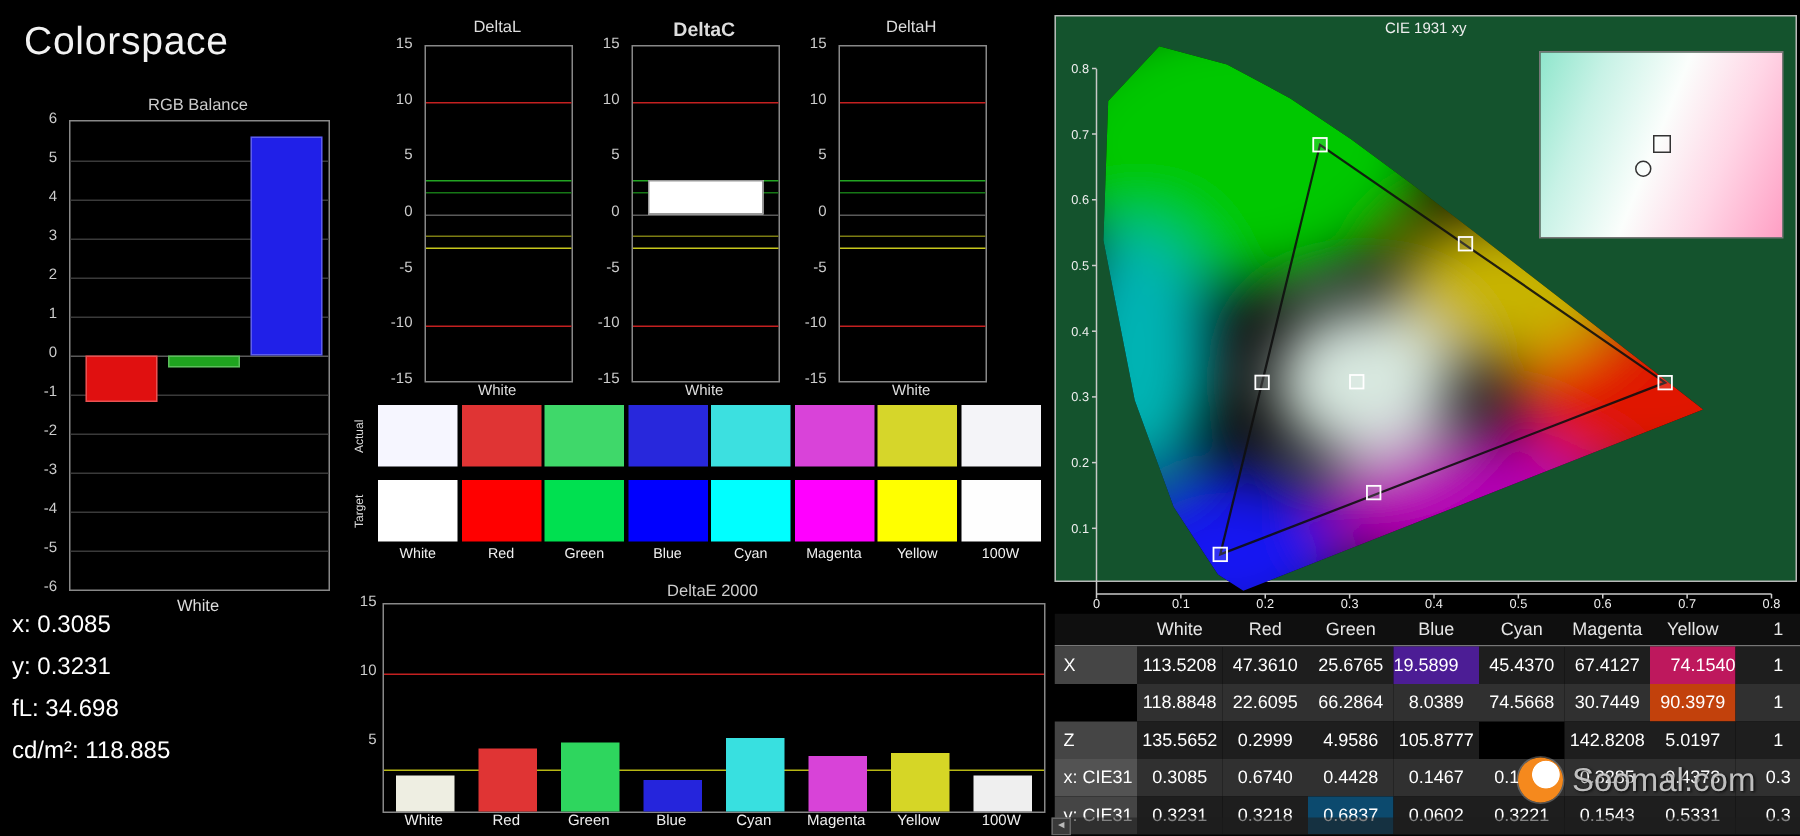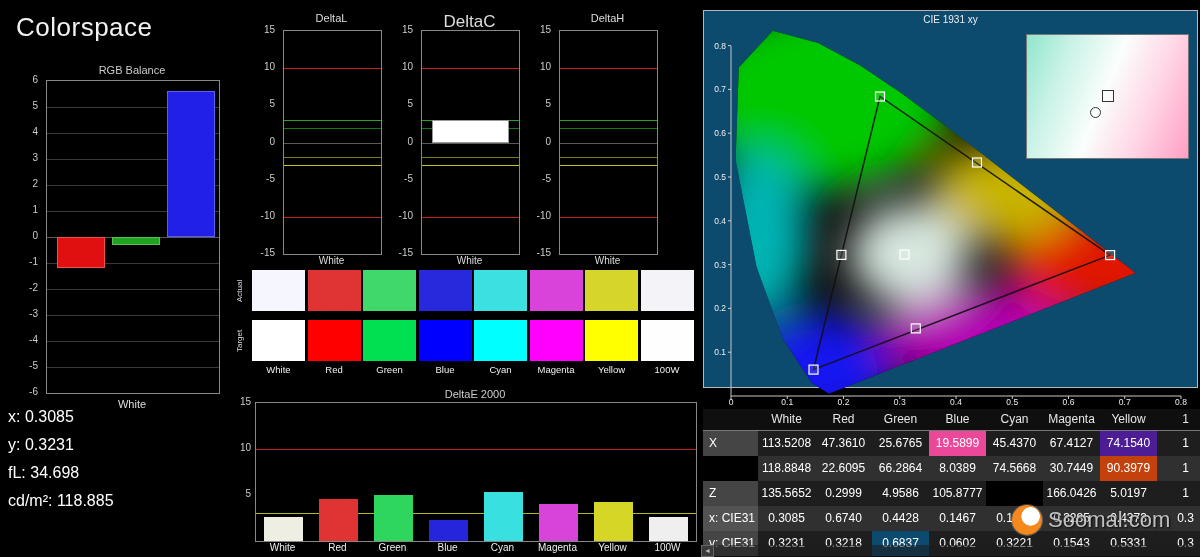--- a/index.html
+++ b/index.html
@@ -21,21 +21,21 @@
 
   #delta-charts{position:absolute;left:233px;top:0;width:468px;height:266px;}
   #swatch-panel{position:absolute;left:233px;top:266px;width:465px;height:120px;background:#000;}
 
   .deltae{position:absolute;left:233px;top:386px;width:468px;height:171px;}
   .de-title{position:absolute;left:22px;top:2px;width:440px;}
   #de-ylabels{position:absolute;left:0;top:16px;width:20px;height:140px;}
   #de-frame{left:22px;top:16px;width:440px;height:138px;}
   #de-xlabels{position:absolute;left:22px;top:156px;width:440px;height:14px;}
 
-  .cie-panel{position:absolute;left:703px;top:10px;width:495px;height:378px;border:1px solid #b8b8b8;background:#0c4a6e;box-sizing:border-box;}
+  .cie-panel{position:absolute;left:703px;top:10px;width:495px;height:378px;border:1px solid #b8b8b8;background:#14532d;box-sizing:border-box;}
   .cie-title{position:absolute;top:3px;left:0;width:100%;text-align:center;font-size:10px;color:#eee;z-index:3;}
   #cie-svg{position:absolute;left:0;top:0;}
   #cie-inset{position:absolute;left:322px;top:23px;width:163px;height:125px;z-index:4;
     background:linear-gradient(112deg,#8fe6cc 0%,#c8f2e6 22%,#fbfefc 48%,#ffd6e6 72%,#ff9fc4 100%);
     border:1px solid #777;box-sizing:border-box;}
 
   #xyz-table{position:absolute;left:703px;top:409px;width:497px;height:148px;overflow:hidden;font-size:12px;}
 
   .hscroll{position:absolute;left:701px;top:545px;width:499px;height:12px;display:flex;z-index:5;}
   .hs-btn{width:13px;height:12px;background:#3a3a3a;border:1px solid #666;box-sizing:border-box;color:#bbb;font-size:7px;line-height:10px;text-align:center;}
@@ -114,21 +114,21 @@
           <div style="position: absolute; left: 0px; right: 0px; top: 37.2px; height: 1px; background: rgb(196, 32, 32);"></div>
           <div style="position: absolute; left: 0px; right: 0px; top: 185.8px; height: 1px; background: rgb(196, 32, 32);"></div>
           <div style="position: absolute; left: 0px; right: 0px; top: 89.2px; height: 1px; background: rgb(35, 165, 35);"></div>
           <div style="position: absolute; left: 0px; right: 0px; top: 96.6px; height: 1px; background: rgb(22, 119, 22);"></div>
           <div style="position: absolute; left: 0px; right: 0px; top: 126.4px; height: 1px; background: rgb(124, 124, 19);"></div>
           <div style="position: absolute; left: 0px; right: 0px; top: 133.8px; height: 1px; background: rgb(198, 198, 28);"></div>
         </div>
         <div style="position: absolute; left: 38px; top: 243px; width: 97px; text-align: center; font-size: 10px; color: rgb(221, 221, 221);">White</div>
       </div>
       <div style="position: absolute; left: 150px; top: 12px; width: 135px; height: 254px;">
-        <div style="position: absolute; left: 38px; top: 0px; width: 97px; text-align: center; font-size: 17px; color: rgb(221, 221, 221);">DeltaC</div>
+        <div style="position: absolute; left: 38px; top: 0px; width: 97px; text-align: center; font-size: 13px; color: rgb(221, 221, 221); font-weight: bold;">DeltaC</div>
         <div style="position: absolute; left: 0px; top: 18px; width: 34px; height: 223px;">
           <div style="position: absolute; right: 4px; top: -6px; width: 30px; text-align: right; font-size: 10px; color: rgb(204, 204, 204);">15</div>
           <div style="position: absolute; right: 4px; top: 31.2px; width: 30px; text-align: right; font-size: 10px; color: rgb(204, 204, 204);">10</div>
           <div style="position: absolute; right: 4px; top: 68.3px; width: 30px; text-align: right; font-size: 10px; color: rgb(204, 204, 204);">5</div>
           <div style="position: absolute; right: 4px; top: 105.5px; width: 30px; text-align: right; font-size: 10px; color: rgb(204, 204, 204);">0</div>
           <div style="position: absolute; right: 4px; top: 142.7px; width: 30px; text-align: right; font-size: 10px; color: rgb(204, 204, 204);">-5</div>
           <div style="position: absolute; right: 4px; top: 179.8px; width: 30px; text-align: right; font-size: 10px; color: rgb(204, 204, 204);">-10</div>
           <div style="position: absolute; right: 4px; top: 217px; width: 30px; text-align: right; font-size: 10px; color: rgb(204, 204, 204);">-15</div>
         </div>
         <div style="position: absolute; left: 38px; top: 18px; width: 97px; height: 223px; border: 1px solid rgb(136, 136, 136); background: rgb(0, 0, 0);">
@@ -313,45 +313,45 @@
         <div style="flex: 0 0 auto; width: 57px; text-align: center; overflow: hidden; white-space: nowrap;">Cyan</div>
         <div style="flex: 0 0 auto; width: 57px; text-align: center; overflow: hidden; white-space: nowrap;">Magenta</div>
         <div style="flex: 0 0 auto; width: 57px; text-align: center; overflow: hidden; white-space: nowrap;">Yellow</div>
         <div style="flex: 0 0 auto; width: 57px; text-align: center; overflow: hidden; white-space: nowrap;">1</div>
       </div>
       <div style="display: flex; height: 25px; line-height: 25px;">
         <div style="flex: 0 0 auto; width: 55px; padding-left: 6px; box-sizing: border-box; background: rgb(69, 69, 69); color: rgb(255, 255, 255); overflow: hidden; white-space: nowrap;">X</div>
         <div style="flex: 0 0 auto; width: 57px; text-align: center; background: rgb(30, 30, 30); color: rgb(255, 255, 255); overflow: hidden; white-space: nowrap;">113.5208</div>
         <div style="flex: 0 0 auto; width: 57px; text-align: center; background: rgb(30, 30, 30); color: rgb(255, 255, 255); overflow: hidden; white-space: nowrap;">47.3610</div>
         <div style="flex: 0 0 auto; width: 57px; text-align: center; background: rgb(30, 30, 30); color: rgb(255, 255, 255); overflow: hidden; white-space: nowrap;">25.6765</div>
-        <div style="flex: 0 0 auto; width: 57px; text-align: center; background: #ec4899; color: rgb(255, 255, 255); overflow: hidden; white-space: nowrap;">19.5899</div>
+        <div style="flex: 0 0 auto; width: 57px; background: #4c1d95; color: rgb(255, 255, 255); overflow: hidden; white-space: nowrap;">19.5899</div>
         <div style="flex: 0 0 auto; width: 57px; text-align: center; background: rgb(30, 30, 30); color: rgb(255, 255, 255); overflow: hidden; white-space: nowrap;">45.4370</div>
         <div style="flex: 0 0 auto; width: 57px; text-align: center; background: rgb(30, 30, 30); color: rgb(255, 255, 255); overflow: hidden; white-space: nowrap;">67.4127</div>
-        <div style="flex: 0 0 auto; width: 57px; text-align: center; background: #4c1d95; color: rgb(255, 255, 255); overflow: hidden; white-space: nowrap;">74.1540</div>
+        <div style="flex: 0 0 auto; width: 57px; text-align: right; background: #be185d; color: rgb(255, 255, 255); overflow: hidden; white-space: nowrap;">74.1540</div>
         <div style="flex: 0 0 auto; width: 57px; text-align: center; background: rgb(30, 30, 30); color: rgb(255, 255, 255); overflow: hidden; white-space: nowrap;">1</div>
       </div>
       <div style="display: flex; height: 25px; line-height: 25px;">
         <div style="flex: 0 0 auto; width: 55px; padding-left: 6px; box-sizing: border-box; background: rgb(83, 83, 83); color: rgb(255, 255, 255); overflow: hidden; white-space: nowrap; margin-top: 37px;">Y cd/m²</div>
         <div style="flex: 0 0 auto; width: 57px; text-align: center; background: rgb(48, 48, 48); color: rgb(255, 255, 255); overflow: hidden; white-space: nowrap;">118.8848</div>
         <div style="flex: 0 0 auto; width: 57px; text-align: center; background: rgb(48, 48, 48); color: rgb(255, 255, 255); overflow: hidden; white-space: nowrap;">22.6095</div>
         <div style="flex: 0 0 auto; width: 57px; text-align: center; background: rgb(48, 48, 48); color: rgb(255, 255, 255); overflow: hidden; white-space: nowrap;">66.2864</div>
         <div style="flex: 0 0 auto; width: 57px; text-align: center; background: rgb(48, 48, 48); color: rgb(255, 255, 255); overflow: hidden; white-space: nowrap;">8.0389</div>
         <div style="flex: 0 0 auto; width: 57px; text-align: center; background: rgb(48, 48, 48); color: rgb(255, 255, 255); overflow: hidden; white-space: nowrap;">74.5668</div>
         <div style="flex: 0 0 auto; width: 57px; text-align: center; background: rgb(48, 48, 48); color: rgb(255, 255, 255); overflow: hidden; white-space: nowrap;">30.7449</div>
         <div style="flex: 0 0 auto; width: 57px; text-align: center; background: #c2410c; color: rgb(255, 255, 255); overflow: hidden; white-space: nowrap;">90.3979</div>
         <div style="flex: 0 0 auto; width: 57px; text-align: center; background: rgb(48, 48, 48); color: rgb(255, 255, 255); overflow: hidden; white-space: nowrap;">1</div>
       </div>
       <div style="display: flex; height: 25px; line-height: 25px;">
         <div style="flex: 0 0 auto; width: 55px; padding-left: 6px; box-sizing: border-box; background: rgb(69, 69, 69); color: rgb(255, 255, 255); overflow: hidden; white-space: nowrap;">Z</div>
         <div style="flex: 0 0 auto; width: 57px; text-align: center; background: rgb(30, 30, 30); color: rgb(255, 255, 255); overflow: hidden; white-space: nowrap;">135.5652</div>
         <div style="flex: 0 0 auto; width: 57px; text-align: center; background: rgb(30, 30, 30); color: rgb(255, 255, 255); overflow: hidden; white-space: nowrap;">0.2999</div>
         <div style="flex: 0 0 auto; width: 57px; text-align: center; background: rgb(30, 30, 30); color: rgb(255, 255, 255); overflow: hidden; white-space: nowrap;">4.9586</div>
         <div style="flex: 0 0 auto; width: 57px; text-align: center; background: rgb(30, 30, 30); color: rgb(255, 255, 255); overflow: hidden; white-space: nowrap;">105.8777</div>
         <div style="flex: 0 0 auto; width: 57px; background: rgb(30, 30, 30); color: rgb(255, 255, 255); overflow: hidden; white-space: nowrap; margin-top: 32px;">111.5124</div>
-        <div style="flex: 0 0 auto; width: 57px; text-align: center; background: rgb(30, 30, 30); color: rgb(255, 255, 255); overflow: hidden; white-space: nowrap;">166.0426</div>
+        <div style="flex: 0 0 auto; width: 57px; text-align: center; background: rgb(30, 30, 30); color: rgb(255, 255, 255); overflow: hidden; white-space: nowrap;">142.8208</div>
         <div style="flex: 0 0 auto; width: 57px; text-align: center; background: rgb(30, 30, 30); color: rgb(255, 255, 255); overflow: hidden; white-space: nowrap;">5.0197</div>
         <div style="flex: 0 0 auto; width: 57px; text-align: center; background: rgb(30, 30, 30); color: rgb(255, 255, 255); overflow: hidden; white-space: nowrap;">1</div>
       </div>
       <div style="display: flex; height: 25px; line-height: 25px;">
         <div style="flex: 0 0 auto; width: 55px; padding-left: 6px; box-sizing: border-box; background: rgb(83, 83, 83); color: rgb(255, 255, 255); overflow: hidden; white-space: nowrap;">x: CIE31</div>
         <div style="flex: 0 0 auto; width: 57px; text-align: center; background: rgb(48, 48, 48); color: rgb(255, 255, 255); overflow: hidden; white-space: nowrap;">0.3085</div>
         <div style="flex: 0 0 auto; width: 57px; text-align: center; background: rgb(48, 48, 48); color: rgb(255, 255, 255); overflow: hidden; white-space: nowrap;">0.6740</div>
         <div style="flex: 0 0 auto; width: 57px; text-align: center; background: rgb(48, 48, 48); color: rgb(255, 255, 255); overflow: hidden; white-space: nowrap;">0.4428</div>
         <div style="flex: 0 0 auto; width: 57px; text-align: center; background: rgb(48, 48, 48); color: rgb(255, 255, 255); overflow: hidden; white-space: nowrap;">0.1467</div>
         <div style="flex: 0 0 auto; width: 57px; text-align: center; background: rgb(48, 48, 48); color: rgb(255, 255, 255); overflow: hidden; white-space: nowrap;">0.1963</div>

